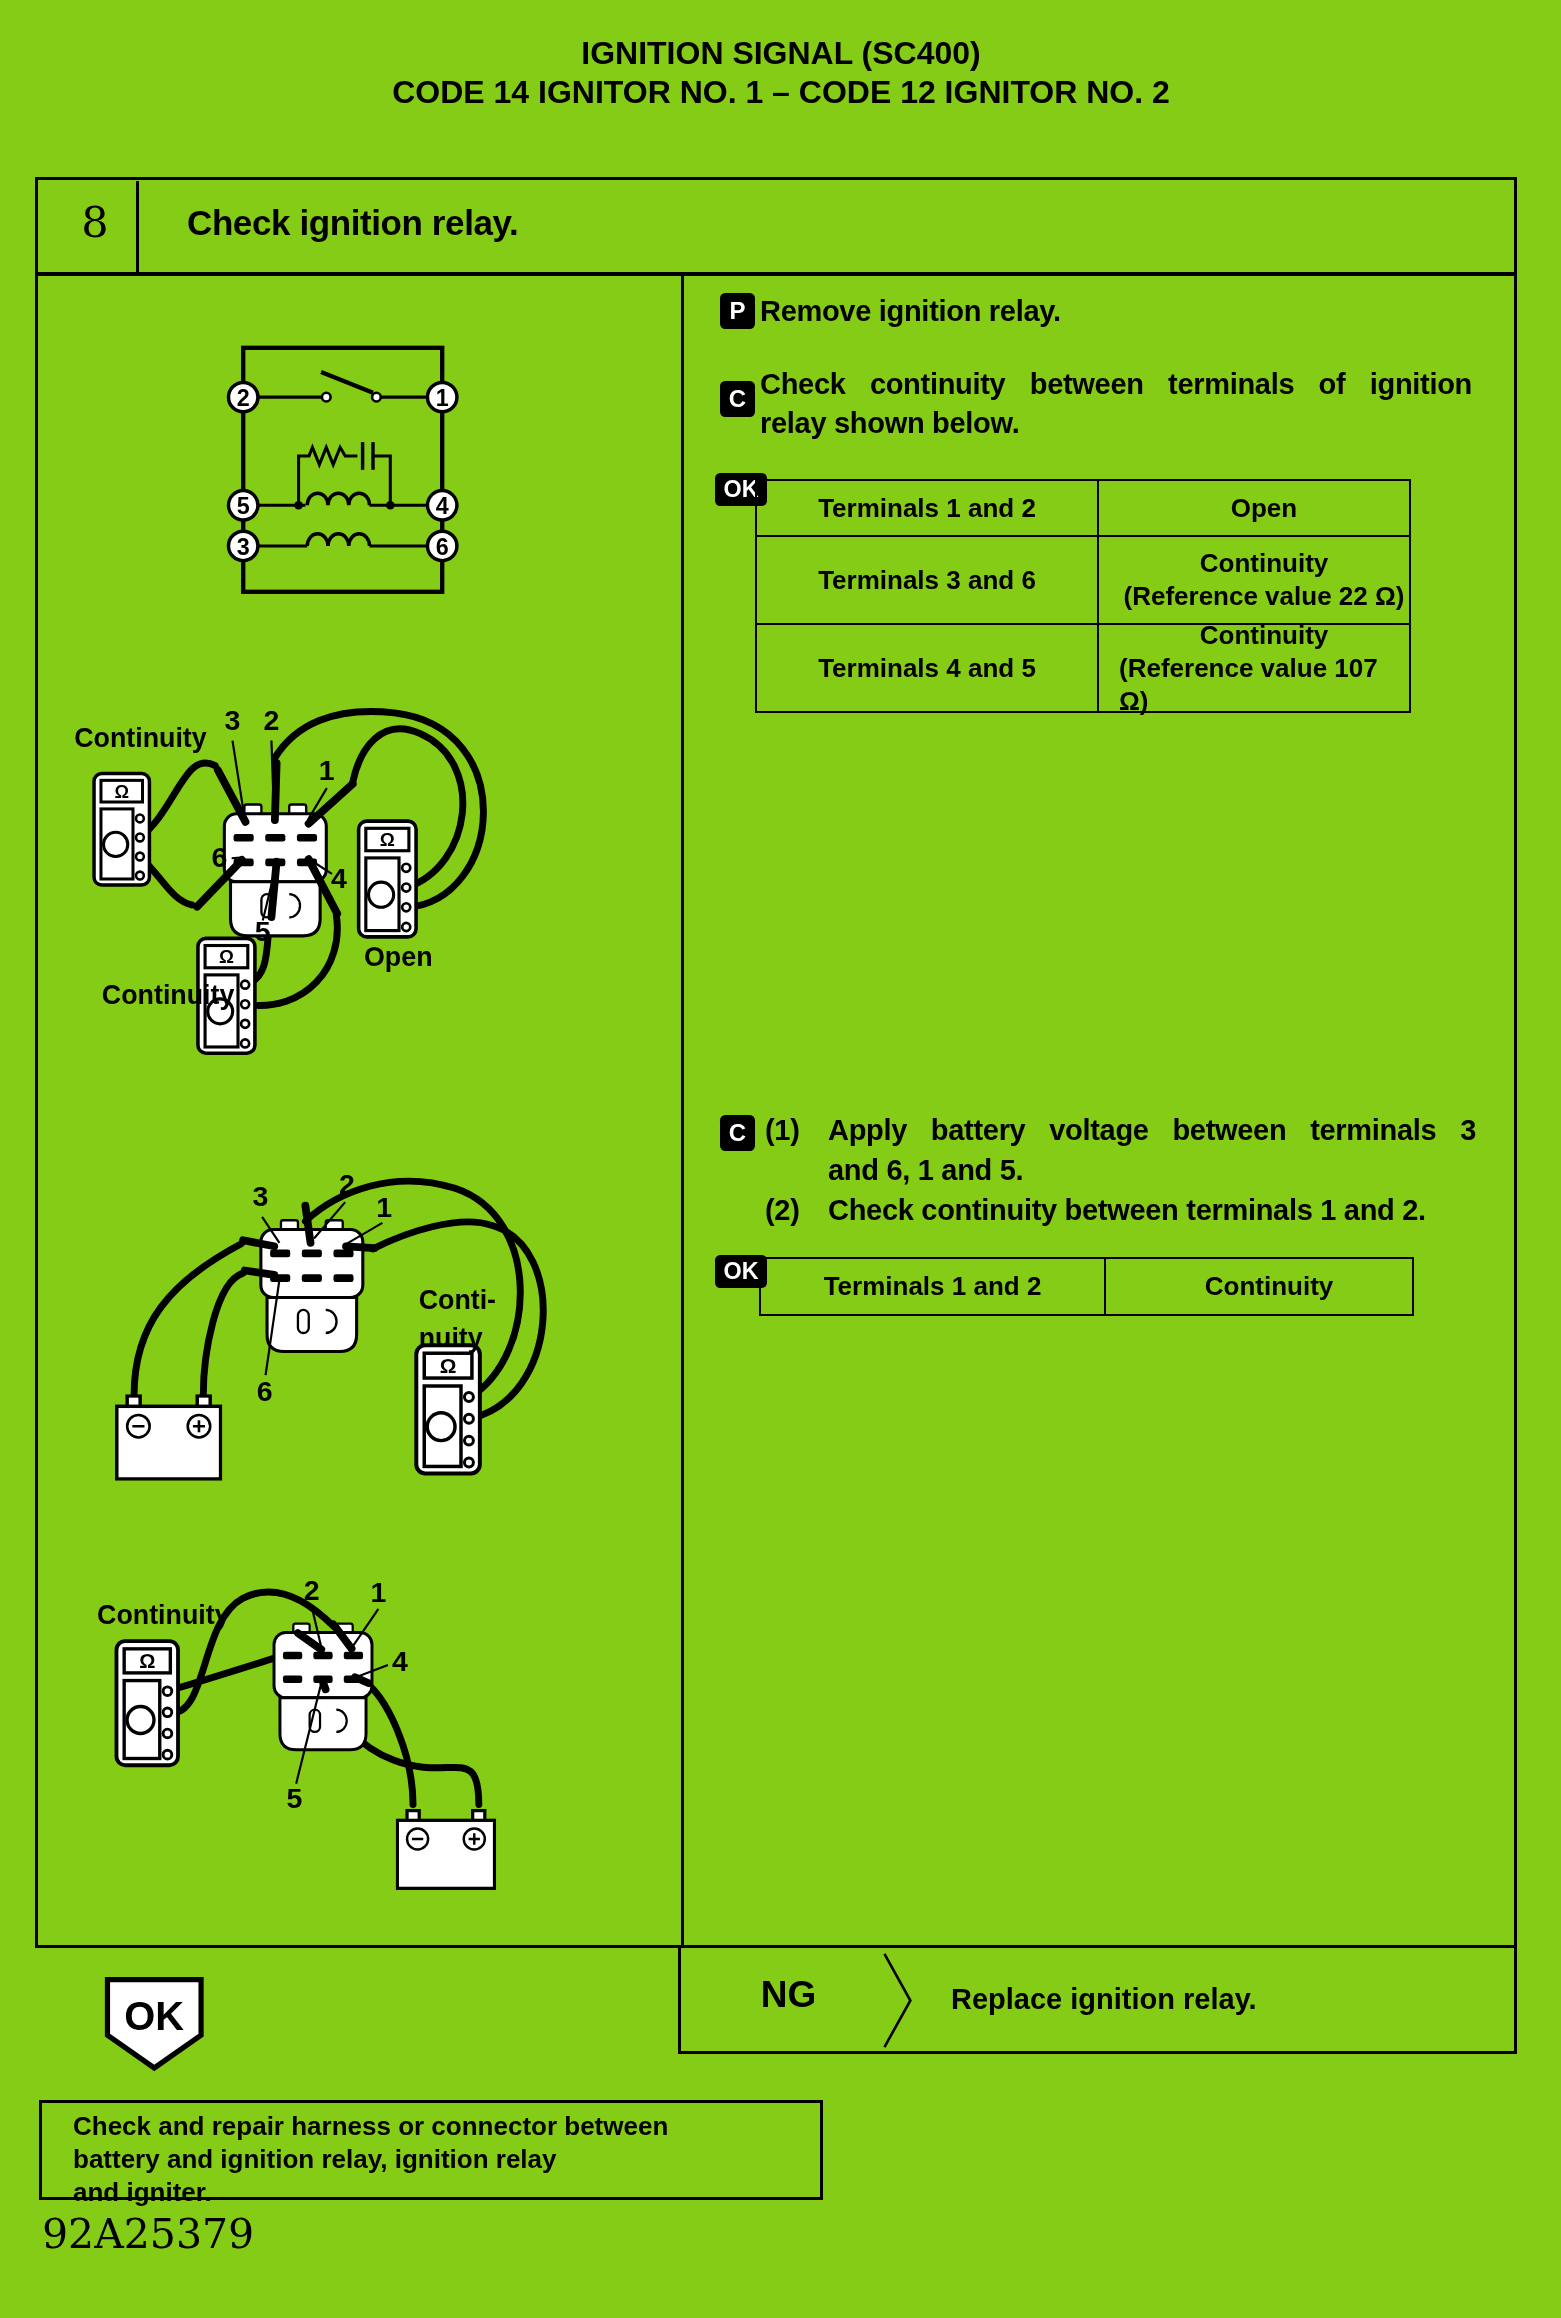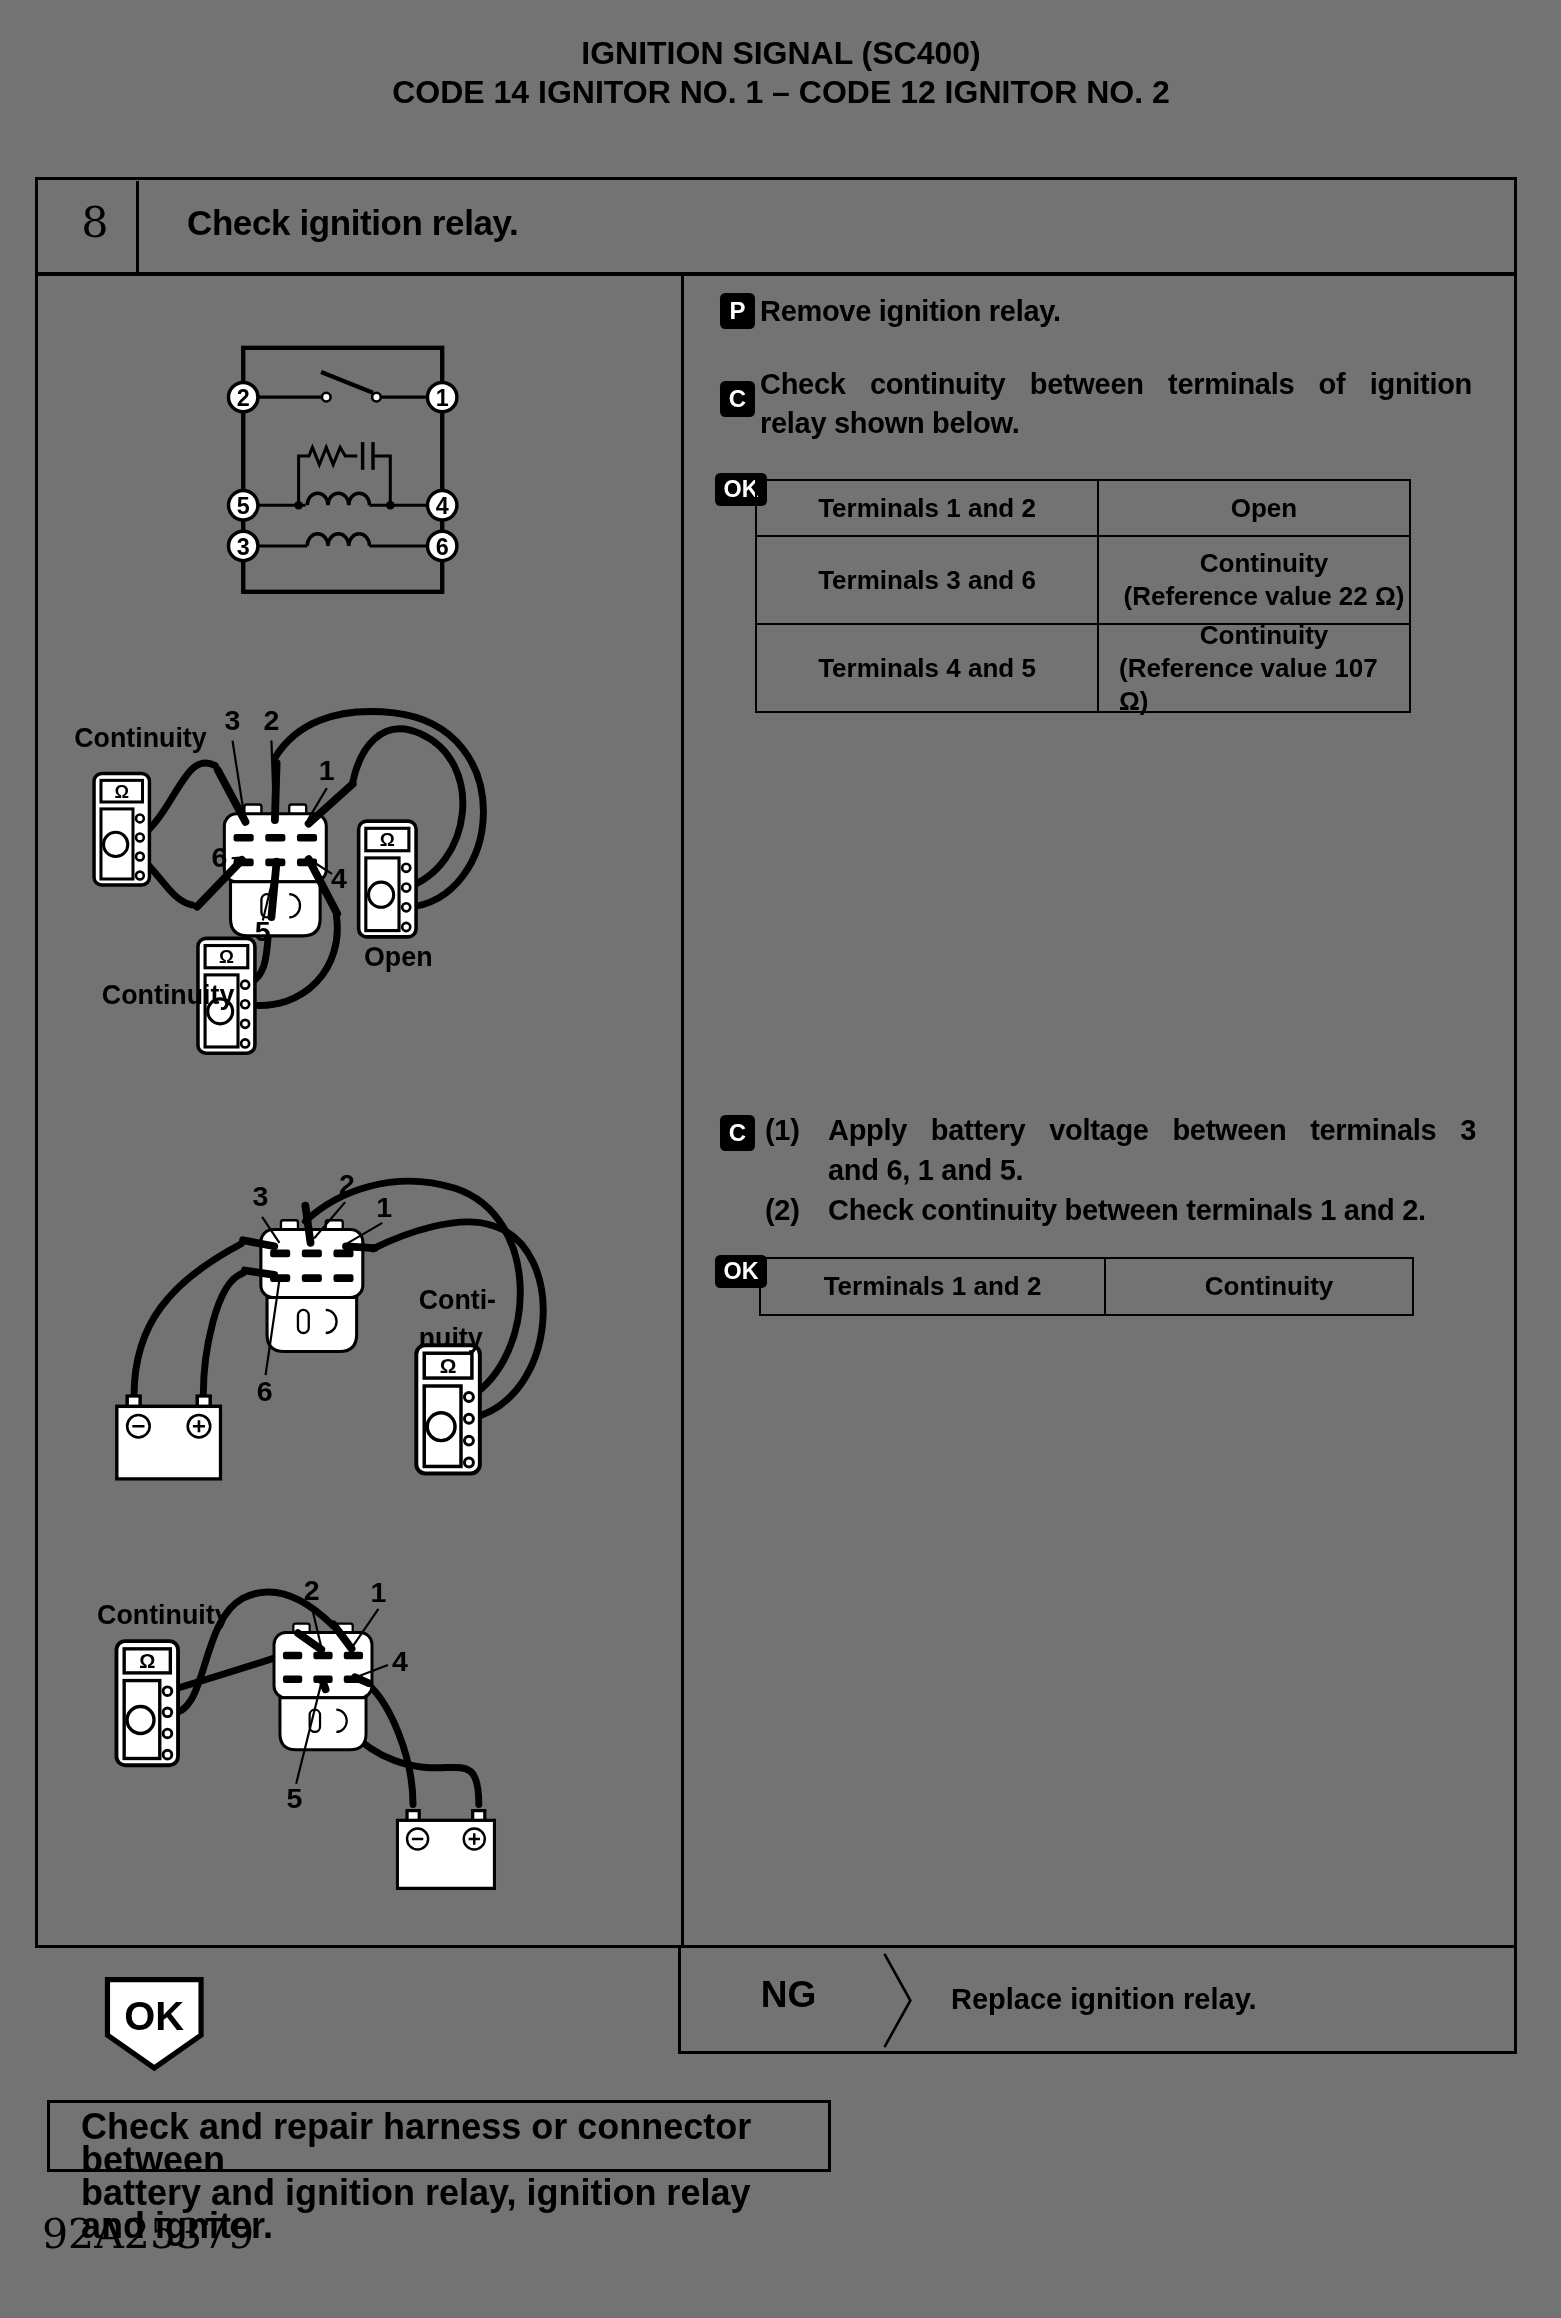--- a/index.html
+++ b/index.html
@@ -1,16 +1,16 @@
 <!DOCTYPE html>
 <html style="font-size:14px"><head>
 <meta charset="utf-8">
 <style>
   html,body{margin:0;padding:0;background:#e8e8e8;}
-  .page{position:relative;width:1562px;height:2319px;background:#737373;overflow:hidden;
+  .page{position:relative;width:1562px;height:2319px;background:#84cc16;overflow:hidden;
         font-family:"Liberation Sans",sans-serif;color:#000;}
   .abs{position:absolute;}
   .title-line{width:100%;text-align:center;font-weight:700;font-size:32px;letter-spacing:0px;}
   .outer-box{left:35px;top:177px;width:1482px;height:1771px;border:3.5px solid #000;box-sizing:border-box;}
   .hline{background:#000;height:3.5px;}
   .vline{background:#000;width:2.6px;}
   .step-num{left:54px;top:197px;width:82px;text-align:center;font-family:"DejaVu Serif","Liberation Serif",serif;
             font-size:43px;font-weight:400;}
   .step-label{left:177px;top:203px;font-size:35px;font-weight:700;letter-spacing:-0.4px;margin-left:10px;}
   .badge{display:flex;align-items:center;justify-content:center;background:#000;color:#fff;
@@ -22,22 +22,22 @@
   .tbl{border:2.6px solid #000;box-sizing:border-box;}
   .trow{display:flex;gap:20px;}
   .trow + .trow{border-top:2.6px solid #000;}
   .tc{display:flex;flex-direction:column;align-items:center;justify-content:center;
       font-size:26px;font-weight:700;line-height:33px;box-sizing:border-box;}
   .tc1{width:342px;border-right:2.6px solid #000;}
   .tc2{flex:1;}
   .ng-box{left:678px;top:1945px;width:839px;height:109px;border:3.5px solid #000;box-sizing:border-box;}
   .ng-label{left:732px;top:1974px;width:113px;text-align:center;font-size:37px;font-weight:700;}
   .ng-action{left:951px;top:1983px;font-size:29px;font-weight:700;}
-  .note-box{left:47px;top:2100px;width:784px;height:72px;border:3.5px solid #000;box-sizing:border-box;
-            padding:7px 17.3px 0 31px;font-size:36px;font-weight:700;line-height:33px;}
+  .note-box{left:39px;top:2100px;width:784px;height:100px;border:3.5px solid #000;box-sizing:border-box;
+            padding:7px 17.3px 0 31px;font-size:26px;font-weight:700;line-height:33px;}
   .doc-num{left:42px;top:2210px;font-family:"DejaVu Serif","Liberation Serif",serif;font-size:41px;}
   svg text.lbl{font:700 31px "Liberation Sans",sans-serif;fill:#000;}
   svg text.tnum{font:700 33px "Liberation Sans",sans-serif;fill:#000;text-anchor:middle;}
   svg text.cnum{font:700 27px "Liberation Sans",sans-serif;fill:#000;text-anchor:middle;}
   svg .wire{fill:none;stroke:#000;stroke-width:8;stroke-linecap:round;}
   svg .probe{stroke:#000;stroke-width:9;stroke-linecap:round;}
   svg .leader{stroke:#000;stroke-width:2.5;}
   svg .thin{fill:none;stroke:#000;stroke-width:3.5;}
   svg .med{fill:none;stroke:#000;stroke-width:4;}
 </style>

